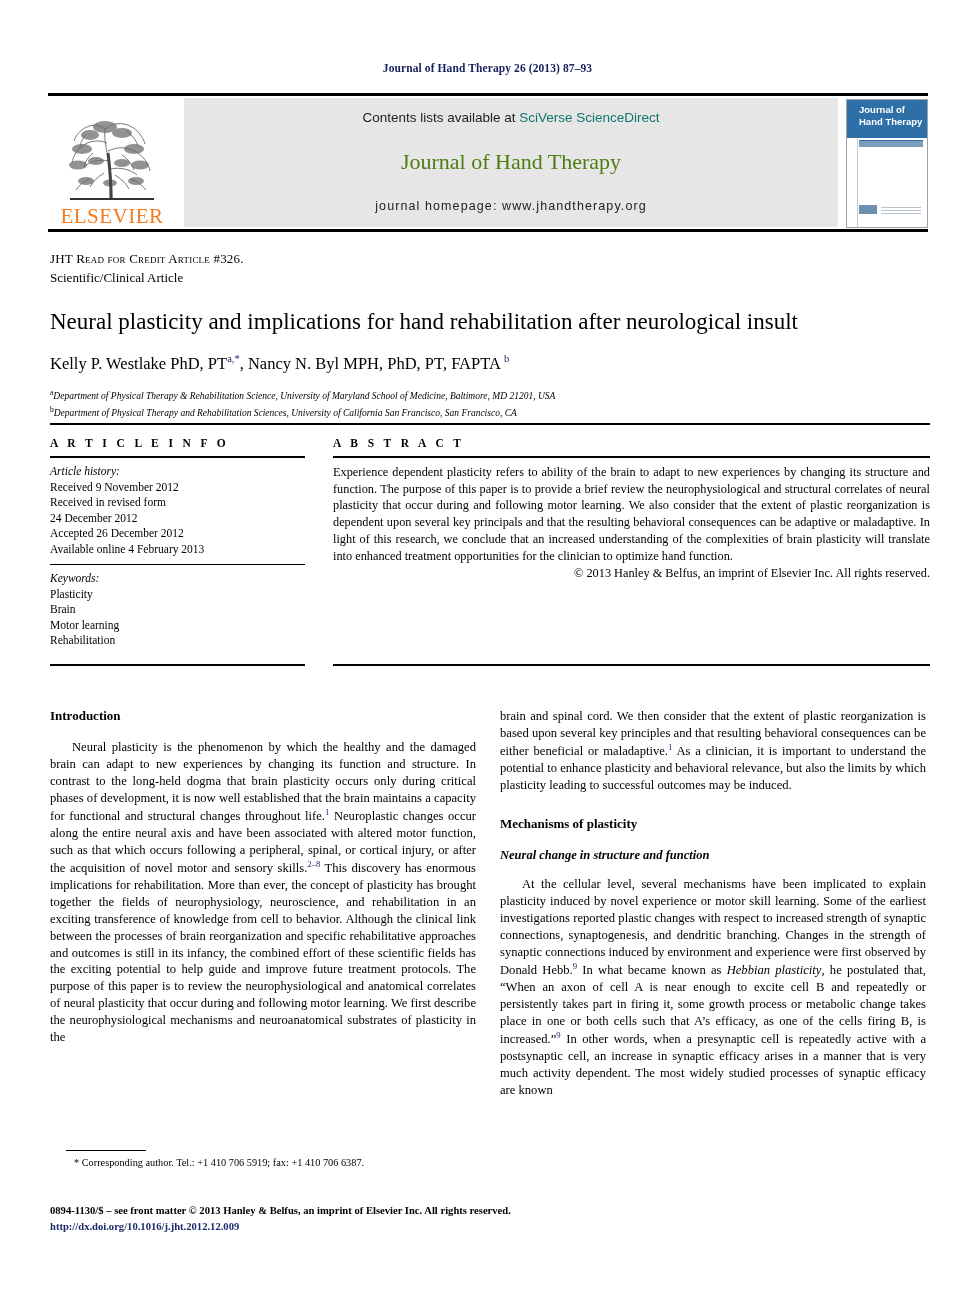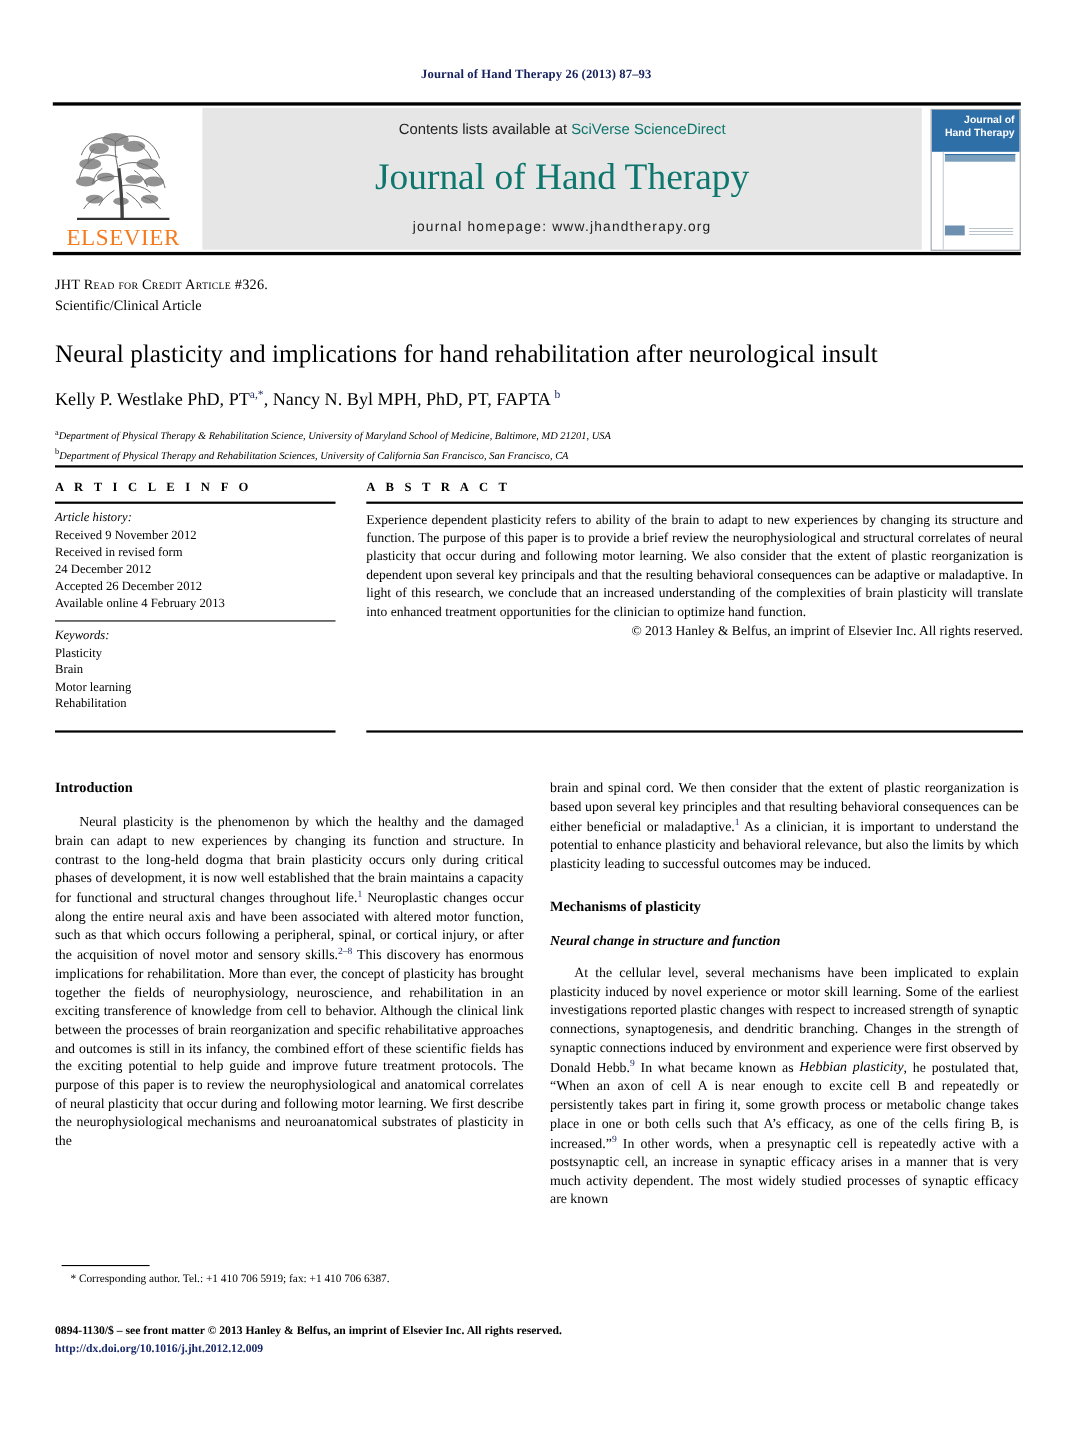--- a/index.html
+++ b/index.html
@@ -93,22 +93,22 @@
   .contents-line {
     font-family: "Liberation Sans", sans-serif;
     font-size: 13.5px;
     color: #222;
   }
   .contents-line .sd-link {
     color: #0f766e;
   }
   .journal-name {
     font-family: "Liberation Serif", serif;
-    font-size: 34px;
-    color: #0f766e;
+    font-size: 22px;
+    color: #4d7c0f;
     line-height: 1;
   }
   .homepage-line {
     font-family: "Liberation Sans", sans-serif;
     font-size: 12.5px;
     color: #222;
     letter-spacing: 1.1px;
   }
   .cover-thumb {
     width: 82px;
@@ -128,21 +128,20 @@
     background: #2f6fa8;
   }
   .cover-banner-text {
     position: absolute;
     top: 4px; left: 12px;
     color: #fff;
     font-family: "Liberation Sans", sans-serif;
     font-weight: bold;
     font-size: 9.5px;
     line-height: 1.25;
-    text-align: right;
   }
   .cover-rule {
     position: absolute;
     left: 12px; right: 4px;
     top: 40px;
     height: 6px;
     background: #7a9fbd;
     border-top: 1px solid #2f6fa8;
   }
   .cover-vline {
@@ -316,21 +315,21 @@
     margin: 0 0 0 0;
     hyphens: auto;
   }
   .para.noind { text-indent: 0; }
   .para sup { font-size: 8.7px; color: #1b2a6b; vertical-align: super; }
   .para .it { font-style: italic; margin-top: 48px; }
 
   
   .footnote {
     position: absolute;
-    left: 56px;
+    left: 66px;
     top: 1150px;
     width: 426px;
     font-family: Liberation Serif, serif;
   }
   .footnote-rule {
     width: 80px;
     border-top: 1px solid #000;
     margin-bottom: 5px;
     height: 0;
   }

